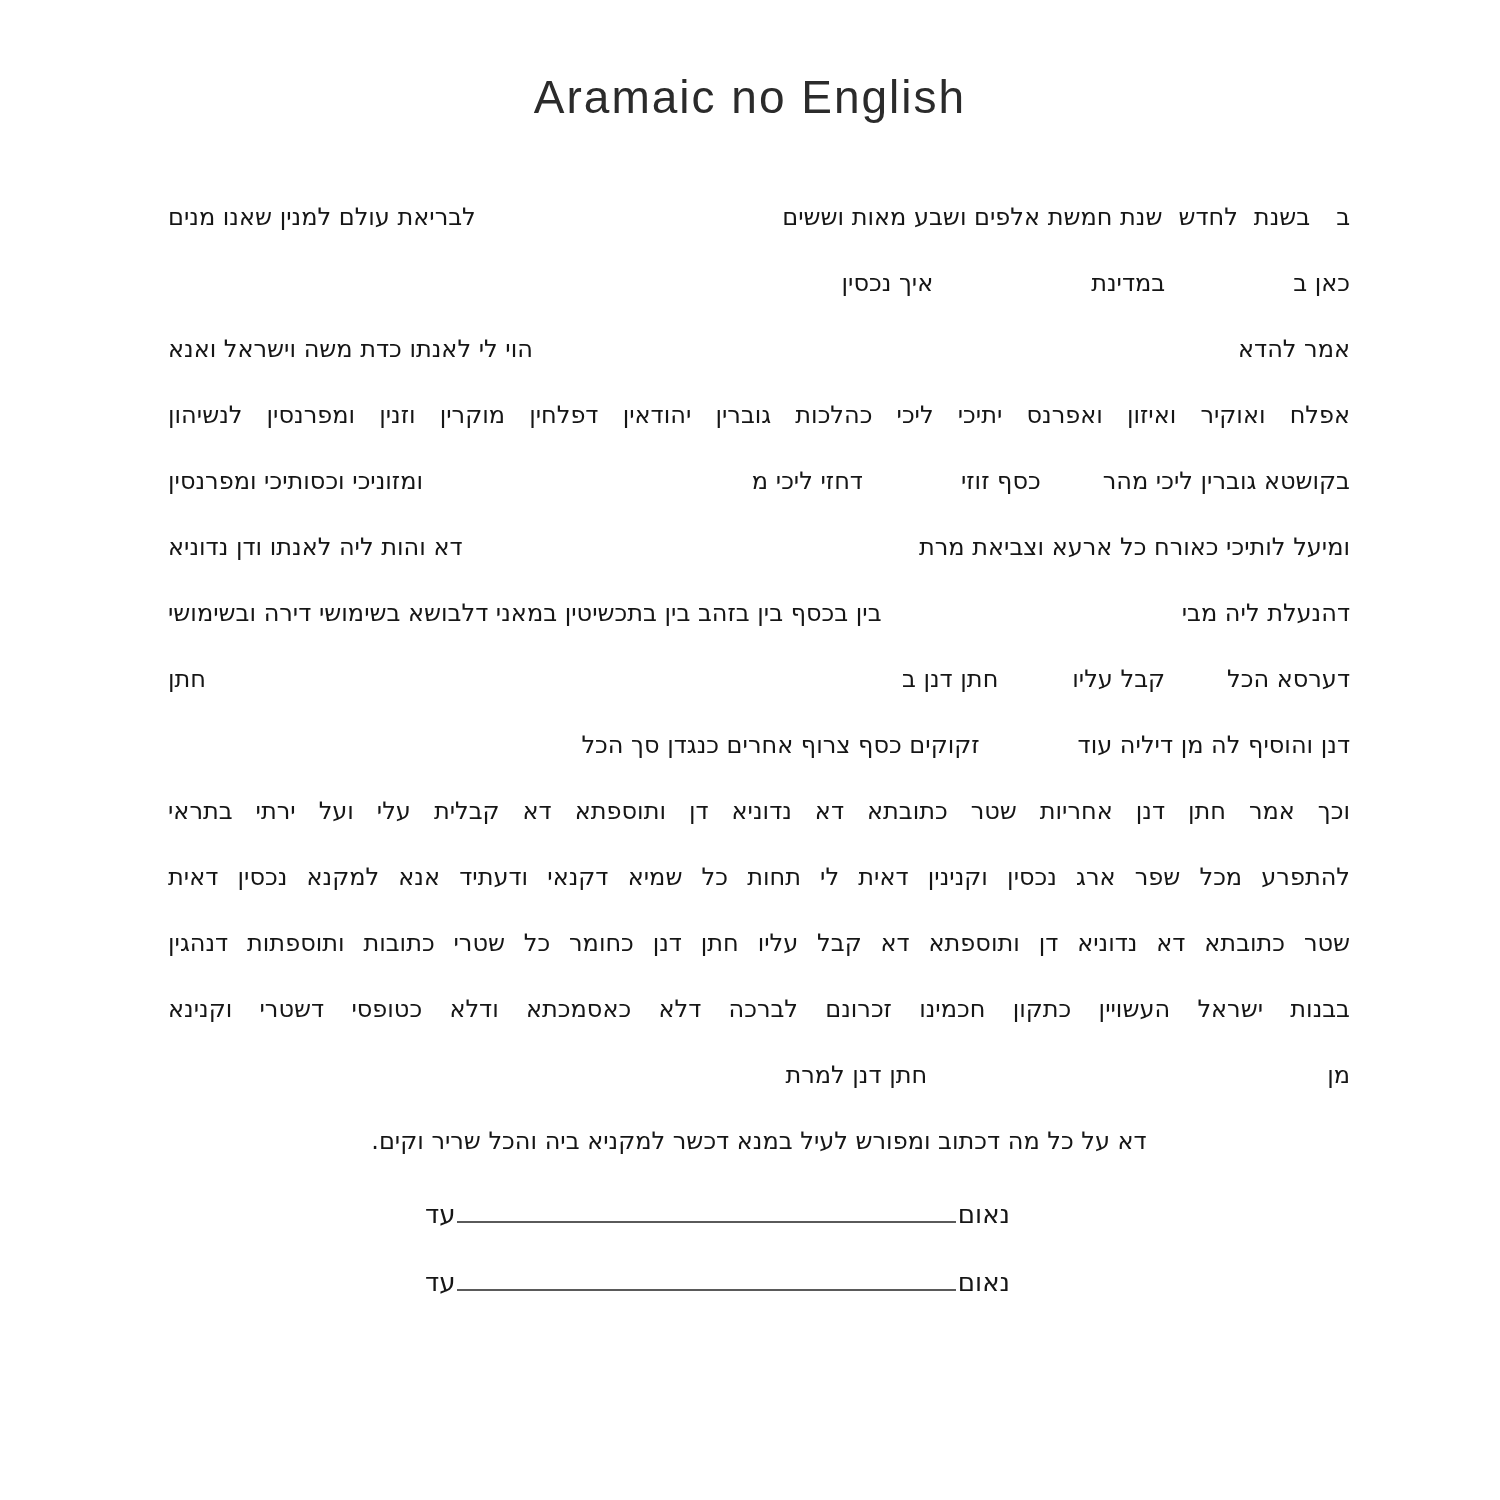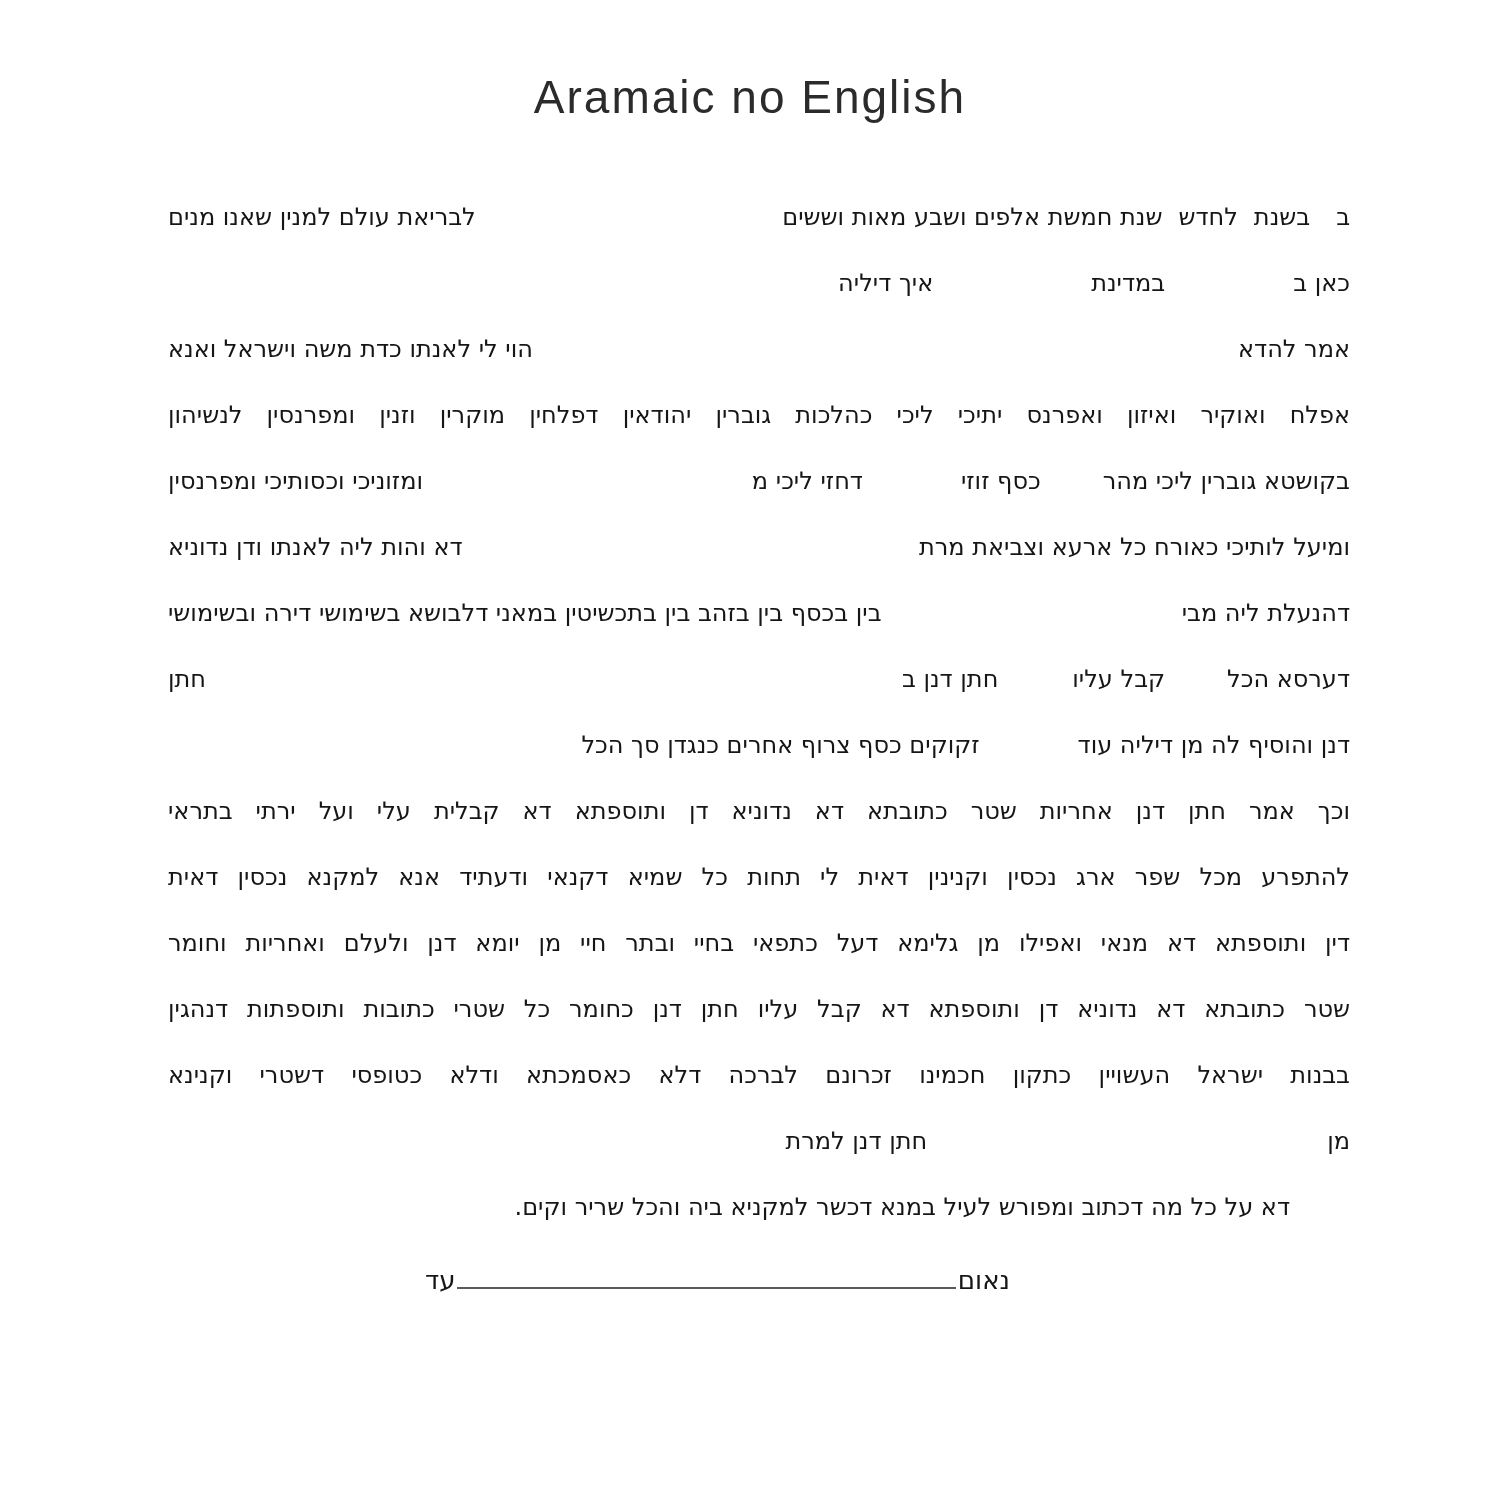--- a/index.html
+++ b/index.html
@@ -39,20 +39,21 @@
     display: flex;
     align-items: baseline;
   }
   .flexline span { white-space: nowrap; }
   .fill {
     text-align: justify;
     text-align-last: justify;
     white-space: normal;
   }
   .center {
+    text-align: center;
     padding: 0 60px;
   }
   .gap { display: inline-block; flex: 0 0 auto; }
   .g-xs  { width: 16px; }
   .g-s   { width: 26px; }
   .g-m   { width: 62px; }
   .g-m2  { width: 74px; }
   .g-l   { width: 98px; }
   .g-xl  { width: 128px; }
   .g-2xl { width: 158px; }
@@ -98,21 +99,21 @@
       <span>שנת חמשת אלפים ושבע מאות וששים</span>
       <span class="gap gflex"></span>
       <span>לבריאת עולם למנין שאנו מנים</span>
     </div>
 
     <div class="line flexline">
       <span>כאן ב</span>
       <span class="gap g-xl"></span>
       <span>במדינת</span>
       <span class="gap g-2xl"></span>
-      <span>איך דיליה</span>
+      <span>איך נכסין</span>
     </div>
 
     <div class="line flexline">
       <span>אמר להדא</span>
       <span class="gap gflex"></span>
       <span>הוי לי לאנתו כדת משה וישראל ואנא</span>
     </div>
 
     <div class="line fill">
       <span>אפלח ואוקיר ואיזון ואפרנס יתיכי ליכי כהלכות גוברין יהודאין דפלחין מוקרין וזנין ומפרנסין לנשיהון</span>
@@ -160,23 +161,20 @@
 
     <div class="line fill">
       <span>וכך אמר חתן דנן אחריות שטר כתובתא דא נדוניא דן ותוספתא דא קבלית עלי ועל ירתי בתראי</span>
     </div>
 
     <div class="line fill">
       <span>להתפרע מכל שפר ארג נכסין וקנינין דאית לי תחות כל שמיא דקנאי ודעתיד אנא למקנא נכסין דאית</span>
     </div>
 
 
-    <div class="line fill">
-      <span>דין ותוספתא דא מנאי ואפילו מן גלימא דעל כתפאי בחיי ובתר חיי מן יומא דנן ולעלם ואחריות וחומר</span>
-    </div>
 
     <div class="line fill">
       <span>שטר כתובתא דא נדוניא דן ותוספתא דא קבל עליו חתן דנן כחומר כל שטרי כתובות ותוספתות דנהגין</span>
     </div>
 
     <div class="line fill">
       <span>בבנות ישראל העשויין כתקון חכמינו זכרונם לברכה דלא כאסמכתא ודלא כטופסי דשטרי וקנינא</span>
     </div>
 
     <div class="line flexline">

